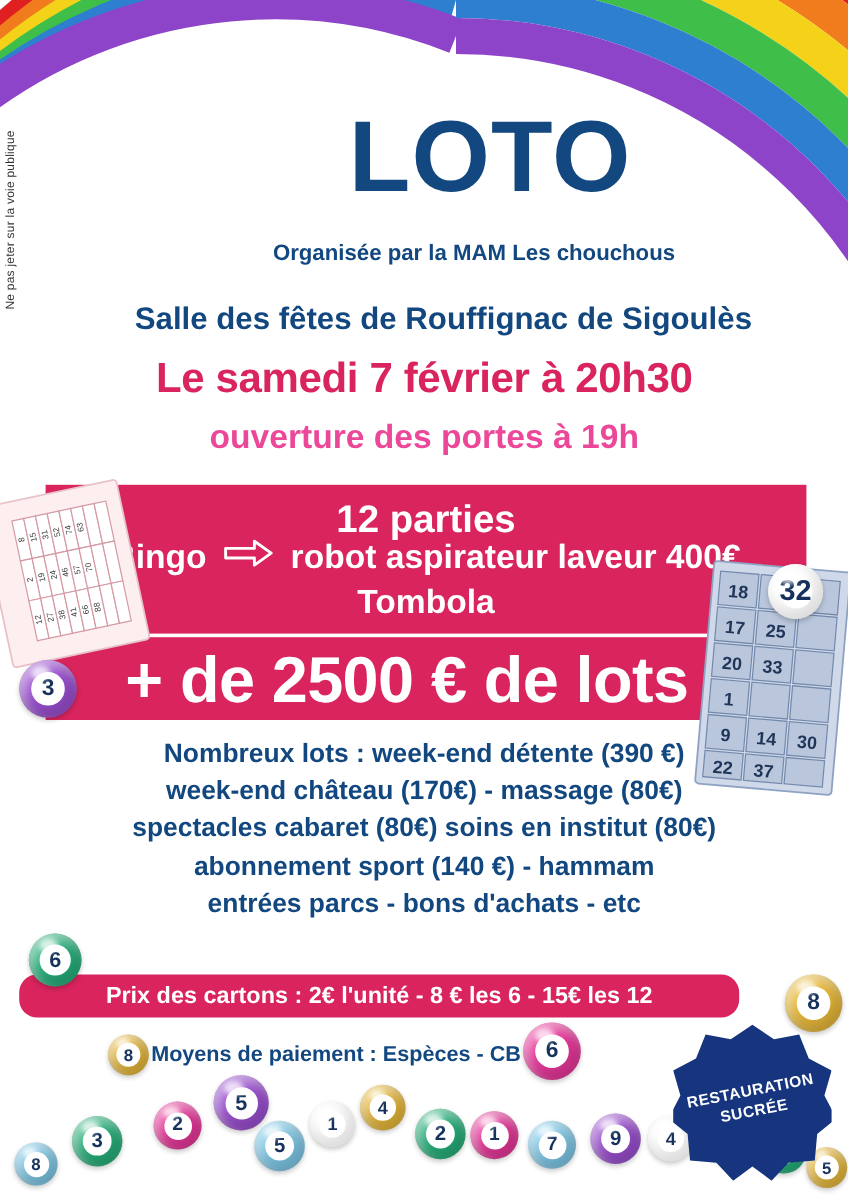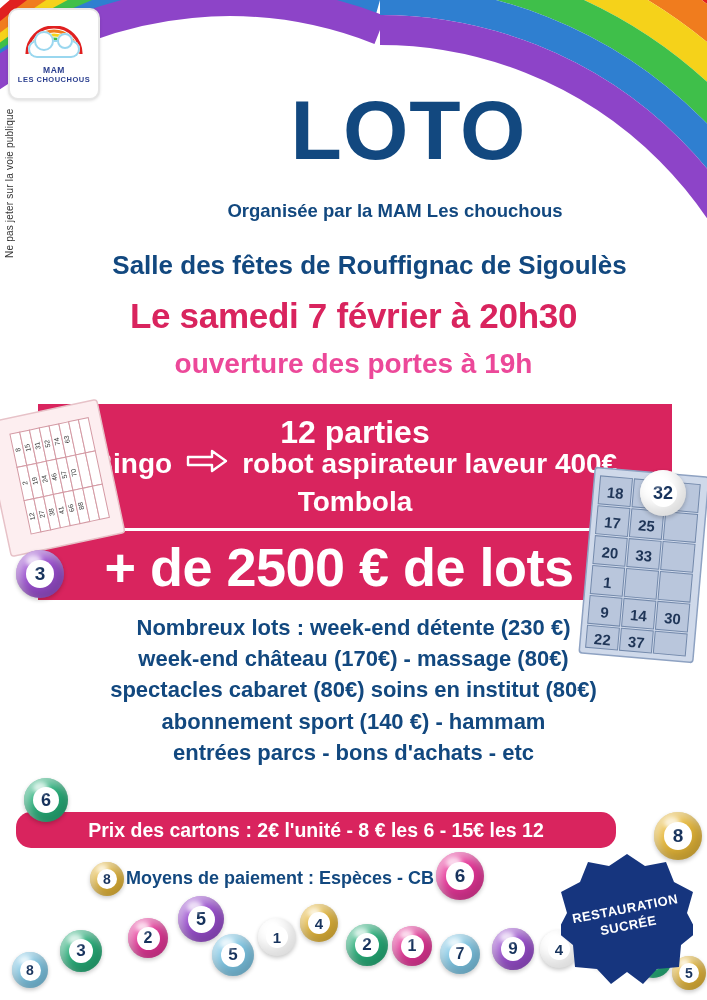--- a/index.html
+++ b/index.html
@@ -295,36 +295,20 @@
     <g fill="none" stroke-linecap="butt">
       <path d="M 500 130 A 560 560 0 0 1 1060 690" stroke="#e02020" stroke-width="30"></path>
       <path d="M 500 160 A 530 530 0 0 1 1030 690" stroke="#f07c1e" stroke-width="30"></path>
       <path d="M 500 190 A 500 500 0 0 1 1000 690" stroke="#f5d21a" stroke-width="30"></path>
       <path d="M 500 220 A 470 470 0 0 1 970 690" stroke="#3fbf4a" stroke-width="30"></path>
       <path d="M 500 250 A 440 440 0 0 1 940 690" stroke="#2f7fd0" stroke-width="30"></path>
       <path d="M 500 280 A 410 410 0 0 1 910 690" stroke="#8d44c8" stroke-width="30"></path>
     </g>
   </svg>
 
-  <div class="logo">
-    <div class="cloud-wrap">
-      <svg class="mini-rainbow" viewBox="0 0 60 30">
-        <g fill="none" stroke-width="3.2">
-          <path d="M3 28 A27 27 0 0 1 57 28" stroke="#e02020"></path>
-          <path d="M7 28 A23 23 0 0 1 53 28" stroke="#f07c1e"></path>
-          <path d="M11 28 A19 19 0 0 1 49 28" stroke="#f5d21a"></path>
-          <path d="M15 28 A15 15 0 0 1 45 28" stroke="#3fbf4a"></path>
-          <path d="M19 28 A11 11 0 0 1 41 28" stroke="#2f7fd0"></path>
-        </g>
-      </svg>
-      <div class="cloud"></div>
-    </div>
-    <div class="l1">MAM</div>
-    <div class="l2">LES CHOUCHOUS</div>
-  </div>
 
   <div class="side-text">Ne pas jeter sur la voie publique</div>
 
   <div class="loto-title">LOTO</div>
   <div class="organiser">Organisée par la MAM Les chouchous</div>
   <div class="venue">Salle des fêtes de Rouffignac de Sigoulès</div>
   <div class="date-line">Le samedi 7 février à 20h30</div>
   <div class="doors-line">ouverture des portes à 19h</div>
 
   <div class="pink-panel">
@@ -434,21 +418,21 @@
       <text x="24" y="121">1</text>
       <text x="24" y="151">9</text>
         <text x="58" y="151">14</text>
         <text x="92" y="151">30</text>
       <text x="24" y="178">22</text>
         <text x="58" y="178">37</text>
     </g>
   </svg>
 
   <div class="prizes">
-    <div>Nombreux lots : week-end détente (230 €)</div>
+    <div>Nombreux lots : week-end détente (390 €)</div>
     <div>week-end château (170€) - massage (80€)</div>
     <div>spectacles cabaret (80€) soins en institut (80€)</div>
     <div>abonnement sport (140 €) - hammam</div>
     <div>entrées parcs - bons d'achats - etc</div>
   </div>
 
   <div class="price-bar">Prix des cartons : 2€ l'unité - 8 € les 6 - 15€ les 12</div>
 
   <div class="payment">Moyens de paiement : Espèces - CB</div>
 
@@ -458,21 +442,21 @@
     </svg>
     <div class="resto-text">
       <div>RESTAURATION</div>
       <div>SUCRÉE</div>
     </div>
   </div>
 
   <div id="balls-layer">
       <div class="ball" style="left: 640px; top: 470px; width: 46px; height: 46px; background: rgb(255, 255, 255); box-shadow: rgba(0, 0, 0, 0.14) -6px -8px 14px inset, rgba(255, 255, 255, 0.7) 5px 6px 10px inset, rgba(0, 0, 0, 0.22) 0px 2px 4px;">
         <div class="gloss"></div>
-        <div class="inner" style="width: 27px; height: 27px; font-size: 18px;">32</div>
+        <div class="inner" style="width: 27px; height: 27px; font-size: 24px;">32</div>
       </div>
       <div class="ball" style="left: 16px; top: 550px; width: 48px; height: 48px; background: rgb(155, 79, 208);">
         <div class="gloss"></div>
         <div class="inner" style="width: 28px; height: 28px; font-size: 19px;">3</div>
       </div>
       <div class="ball" style="left: 24px; top: 778px; width: 44px; height: 44px; background: rgb(39, 176, 122);">
         <div class="gloss"></div>
         <div class="inner" style="width: 26px; height: 26px; font-size: 18px;">6</div>
       </div>
       <div class="ball" style="left: 654px; top: 812px; width: 48px; height: 48px; background: rgb(232, 185, 58);">

